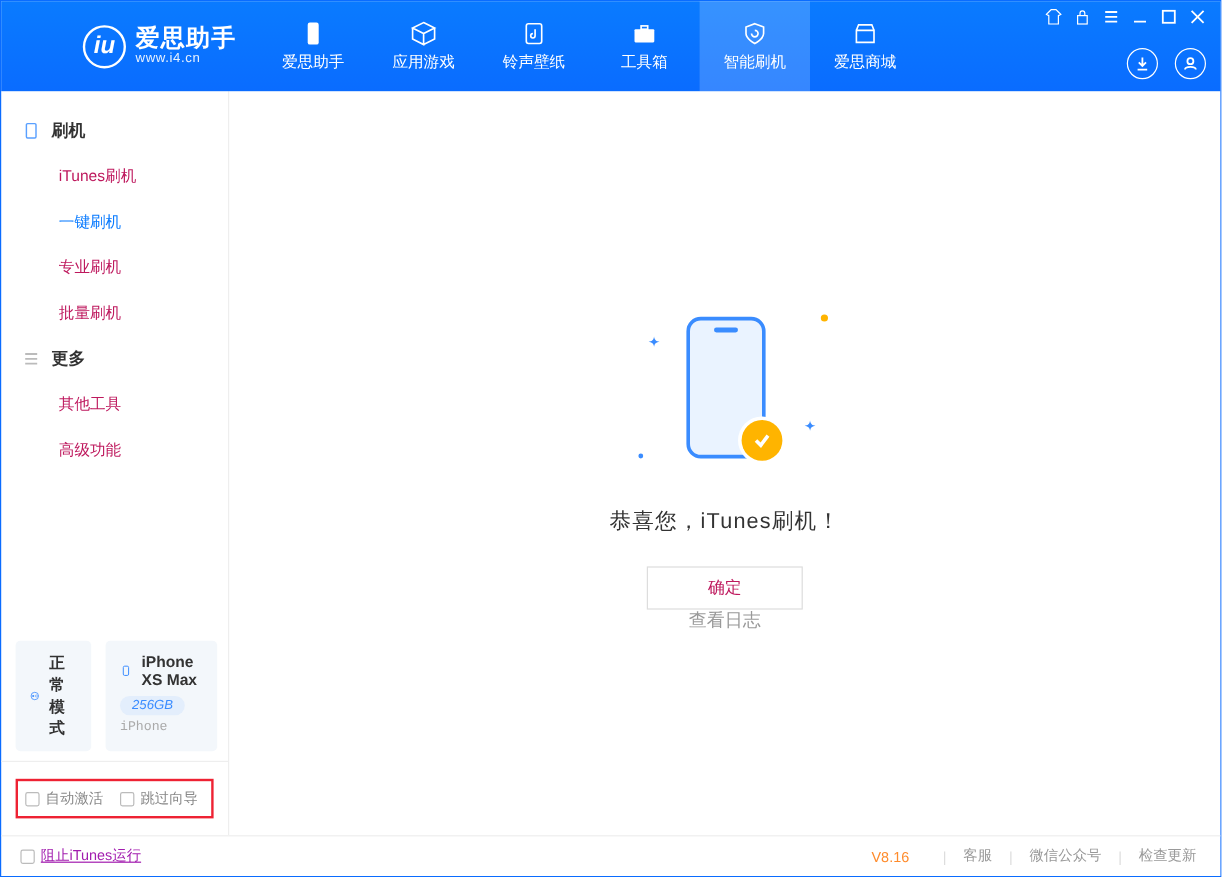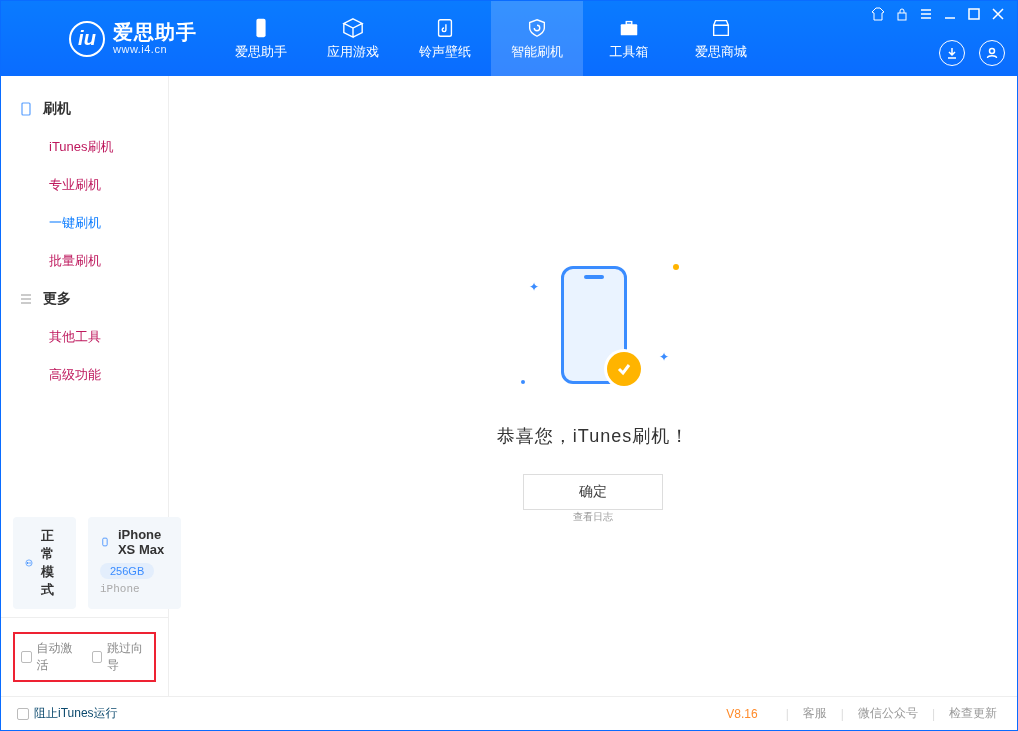--- a/index.html
+++ b/index.html
@@ -21,32 +21,32 @@
 
 .header-right { position: absolute; right: 12px; top: 0; height: 100%; display: flex; flex-direction: column; justify-content: space-between; align-items: flex-end; padding: 6px 0 10px; }
 .win-ctrls { display: flex; gap: 10px; align-items: center; }
 .win-ctrls span { width: 14px; height: 14px; display: inline-flex; align-items: center; justify-content: center; cursor: pointer; }
 .win-ctrls svg { stroke: #fff; fill: none; }
 .hdr-actions { display: flex; gap: 14px; align-items: center; }
 .hdr-actions .circ { width: 26px; height: 26px; border: 1.5px solid #fff; border-radius: 50%; display: flex; align-items: center; justify-content: center; cursor: pointer; }
 
 
 .body { flex: 1; display: flex; min-height: 0; }
-.sidebar { width: 168px; border-right: 1px solid #eee; display: flex; flex-direction: column; }
+.sidebar { width: 190px; border-right: 1px solid #eee; display: flex; flex-direction: column; }
 .side-scroll { flex: 1; overflow: auto; padding-top: 14px; }
 .grp-hd { display: flex; align-items: center; gap: 10px; padding: 10px 18px; font-size: 14px; color: #333; font-weight: 600; }
 .grp-hd .gico { width: 14px; height: 14px; color: #888; }
 .side-item { padding: 10px 18px 10px 48px; font-size: 13px; color: #be185d; cursor: pointer; }
 .side-item.active { color: #0a7bff; }
 
 .side-cards { padding: 8px 12px; display: flex; flex-direction: row; gap: 12px; }
 .card { background: #f3f7fb; border-radius: 4px; padding: 10px 12px; font-size: 13px; color: #333; }
 .card .row1 { display: flex; align-items: center; gap: 8px; font-weight: 600; }
 .card .ico { width: 18px; height: 18px; }
-.card.device .cap { display: inline-block; margin-top: 6px; background: #e3eefc; color: #3a8cff; font-size: 11px; padding: 2px 10px; border-radius: 10px; }
+.card.device .cap { display: inline-block; margin-top: 6px; background: #e3eefc; color: #3a8cff; font-size: 11px; padding: 2px 10px; border-radius: 10px; font-style: italic; }
 .card.device .sub { margin-top: 4px; font-size: 11px; color: #aaa; font-family: Liberation Mono, monospace; }
 
 .side-bottom { border-top: 1px solid #eee; padding: 14px 12px; }
 .redbox { border: 2px solid #e23; padding: 6px 6px; display: flex; gap: 14px; }
 .ck { display: flex; align-items: center; gap: 5px; font-size: 12px; color: #888; cursor: pointer; }
 .ck .box { width: 12px; height: 12px; border: 1px solid #bbb; border-radius: 2px; }
 
 
 .main { flex: 1; display: flex; align-items: center; justify-content: center; }
 .center { display: flex; flex-direction: column; align-items: center; }
@@ -56,26 +56,26 @@
 .badge { position: absolute; left: 124px; top: 104px; width: 34px; height: 34px; background: #ffb400; border-radius: 50%; display:flex;align-items:center;justify-content:center; box-shadow: 0 0 0 3px #fff; }
 .badge svg { stroke:#fff; fill:none; stroke-width:3; }
 .dot { position:absolute; border-radius:50%; }
 .d1 { width:6px;height:6px;background:#ffb400; left:190px; top:16px;}
 .d2 { width:4px;height:4px;background:#3a8cff; left:38px; top:132px;}
 .star { position:absolute; color:#3a8cff; font-size:12px; }
 .s1 { left:46px; top:32px; }
 .s2 { left:176px; top:102px; }
 
 .msg { font-size: 18px; color: #333; margin-top: 6px; letter-spacing: 1px; }
-.ok-btn { margin-top: 26px; width: 140px; height: 36px; border: 1px solid #ddd; background: #fff; font-size: 14px; color: #404040; cursor: pointer; }
-.log-link { font-size: 10px; color: #999; cursor: pointer; }
+.ok-btn { margin-top: 26px; width: 130px; height: 36px; border: 1px solid #ddd; background: #fff; font-size: 14px; color: #be185d; cursor: pointer; }
+.log-link { font-size: 15px; color: #999; cursor: pointer; }
 
 
 .footer { height: 34px; border-top: 1px solid #eee; display: flex; align-items: center; padding: 0 16px; font-size: 12px; color: #999; }
-.footer .ck { color: #0c4a6e; }
+.footer .ck { color: #a21caf; text-decoration: underline; }
 .footer .spacer { flex: 1; }
 .footer .ver { color: #ff8b2b; margin-right: 18px; }
 .footer .lnk { color: #999; cursor: pointer; padding: 0 4px; }
 .footer .sep { color: #ddd; margin: 0 10px; }
 </style>
 </head>
 <body>
 
 <div class="app">
 
@@ -101,33 +101,33 @@
           </svg>
         <span>应用游戏</span>
       </div>
       <div class="nav-item">
         <svg class="nav-ico" viewBox="0 0 24 24">
             <rect x="5" y="3" width="14" height="18" rx="2" fill="none" stroke="#fff" stroke-width="1.5"></rect>
             <path d="M13 8 v6 a2 2 0 1 1 -2 -2" fill="none" stroke="#fff" stroke-width="1.5"></path>
           </svg>
         <span>铃声壁纸</span>
       </div>
+      <div class="nav-item">
+        <svg class="nav-ico" viewBox="0 0 24 24">
+            <rect x="3" y="8" width="18" height="12" rx="1" fill="#fff"></rect>
+            <rect x="9" y="5" width="6" height="3" fill="none" stroke="#fff" stroke-width="1.5"></rect>
+          </svg>
+        <span>工具箱</span>
+      </div>
       <div class="nav-item active">
         <svg class="nav-ico" viewBox="0 0 24 24">
             <path d="M12 3 L20 6 V12 C20 17 12 21 12 21 C12 21 4 17 4 12 V6 Z" fill="none" stroke="#fff" stroke-width="1.5"></path>
             <path d="M9 12 a3 3 0 1 0 3-3" fill="none" stroke="#fff" stroke-width="1.5"></path>
           </svg>
         <span>智能刷机</span>
-      </div>
-      <div class="nav-item">
-        <svg class="nav-ico" viewBox="0 0 24 24">
-            <rect x="3" y="8" width="18" height="12" rx="1" fill="#fff"></rect>
-            <rect x="9" y="5" width="6" height="3" fill="none" stroke="#fff" stroke-width="1.5"></rect>
-          </svg>
-        <span>工具箱</span>
       </div>
       <div class="nav-item">
         <svg class="nav-ico" viewBox="0 0 24 24">
             <path d="M4 9 L20 9 L20 20 L4 20 Z M4 9 L6 4 L18 4 L20 9" fill="none" stroke="#fff" stroke-width="1.5"></path>
           </svg>
         <span>爱思商城</span>
       </div>
     </div>
 
     <div class="header-right">
@@ -183,22 +183,22 @@
   <div class="body">
     <div class="sidebar">
       <div class="side-scroll">
         <div class="grp-hd">
           <svg class="gico" viewBox="0 0 14 14">
               <rect x="3" y="1" width="8" height="12" rx="1" fill="none" stroke="#5aa0ff" stroke-width="1.2"></rect>
             </svg>
           <span>刷机</span>
         </div>
         <div class="side-item">iTunes刷机</div>
+        <div class="side-item active">一键刷机</div>
         <div class="side-item">专业刷机</div>
-        <div class="side-item active">一键刷机</div>
         <div class="side-item">批量刷机</div>
 
         <div class="grp-hd">
           <svg class="gico" viewBox="0 0 14 14">
               <path d="M2 3 H12 M2 7 H12 M2 11 H12" stroke="#bbb" stroke-width="1.5"></path>
             </svg>
           <span>更多</span>
         </div>
         <div class="side-item">其他工具</div>
         <div class="side-item">高级功能</div>

